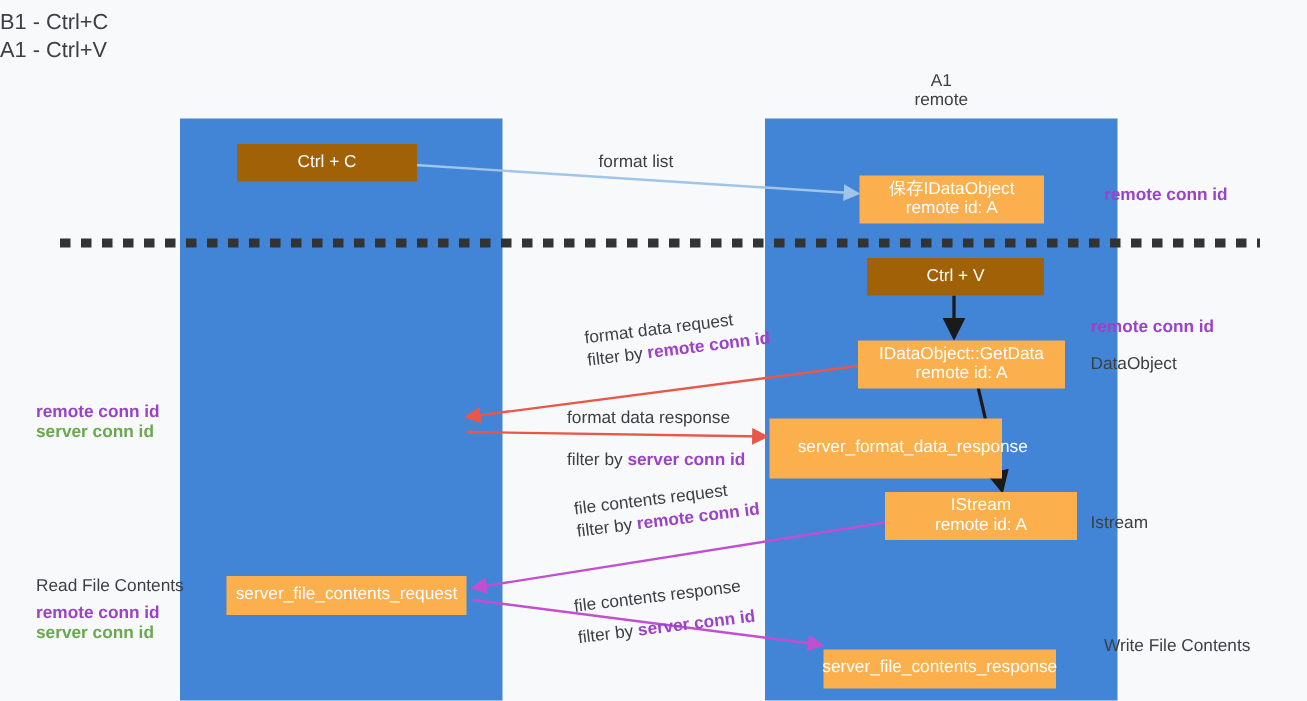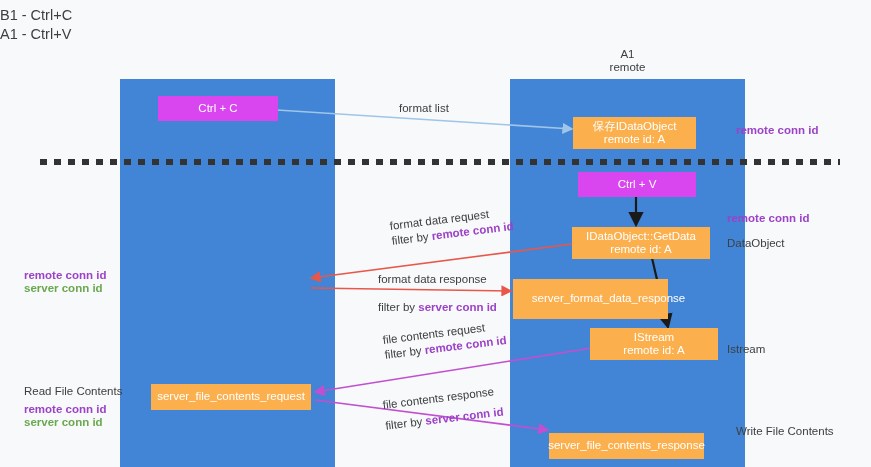--- a/index.html
+++ b/index.html
@@ -51,21 +51,21 @@
     box-sizing: border-box;
     display: flex;
     flex-direction: column;
     align-items: center;
     justify-content: center;
     color: #ffffff;
     font-size: 11.5px;
     line-height: 13.5px;
     text-align: center;
   }
-  .box.green { background: #d946ef; }
+  .box.green { background: #a16207; }
   .box.orange { background: #fbb council; }
   .box.orange { background: #fbb04d; }
   
   .side-label {
     position: absolute;
     font-size: 11.5px;
     line-height: 14px;
   }
   .c-purple { color: #9c42c8; font-weight: bold; }
   .c-green  { color: #6aa84f; font-weight: bold; }

